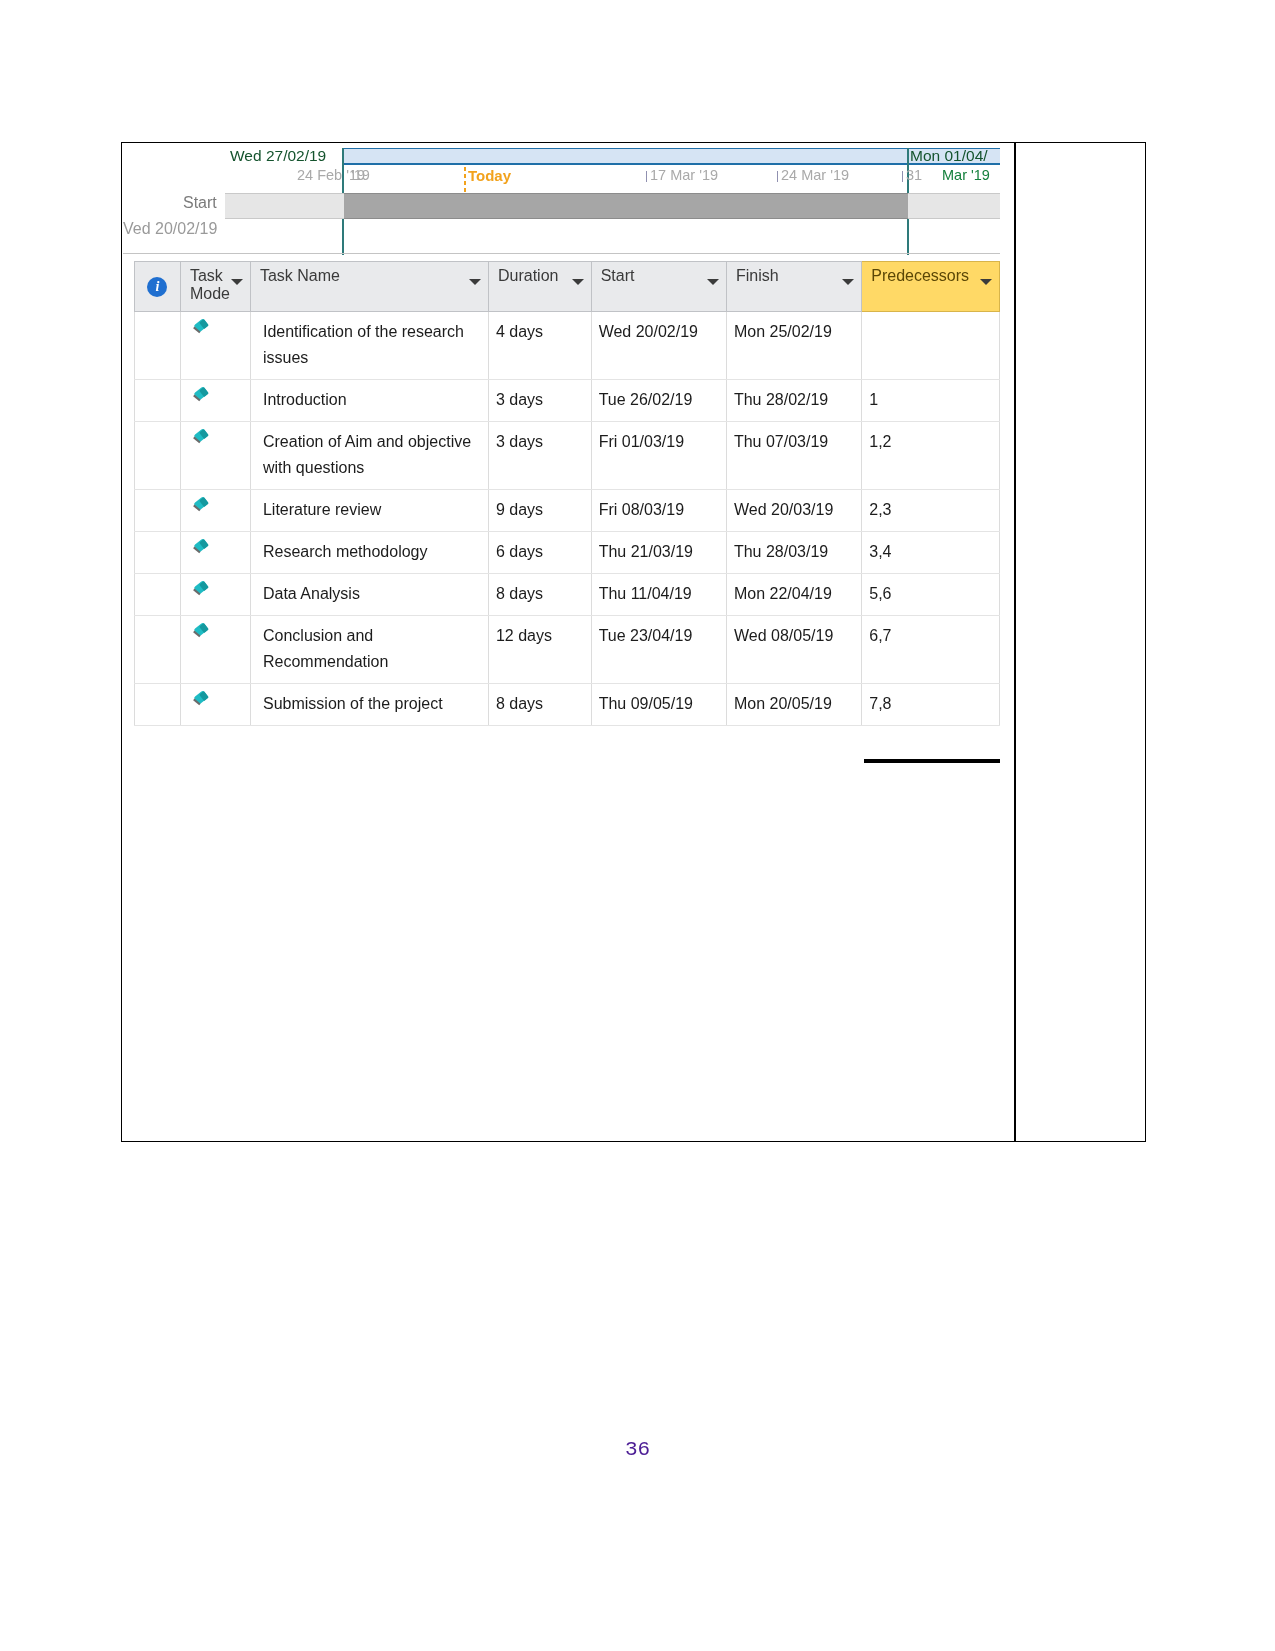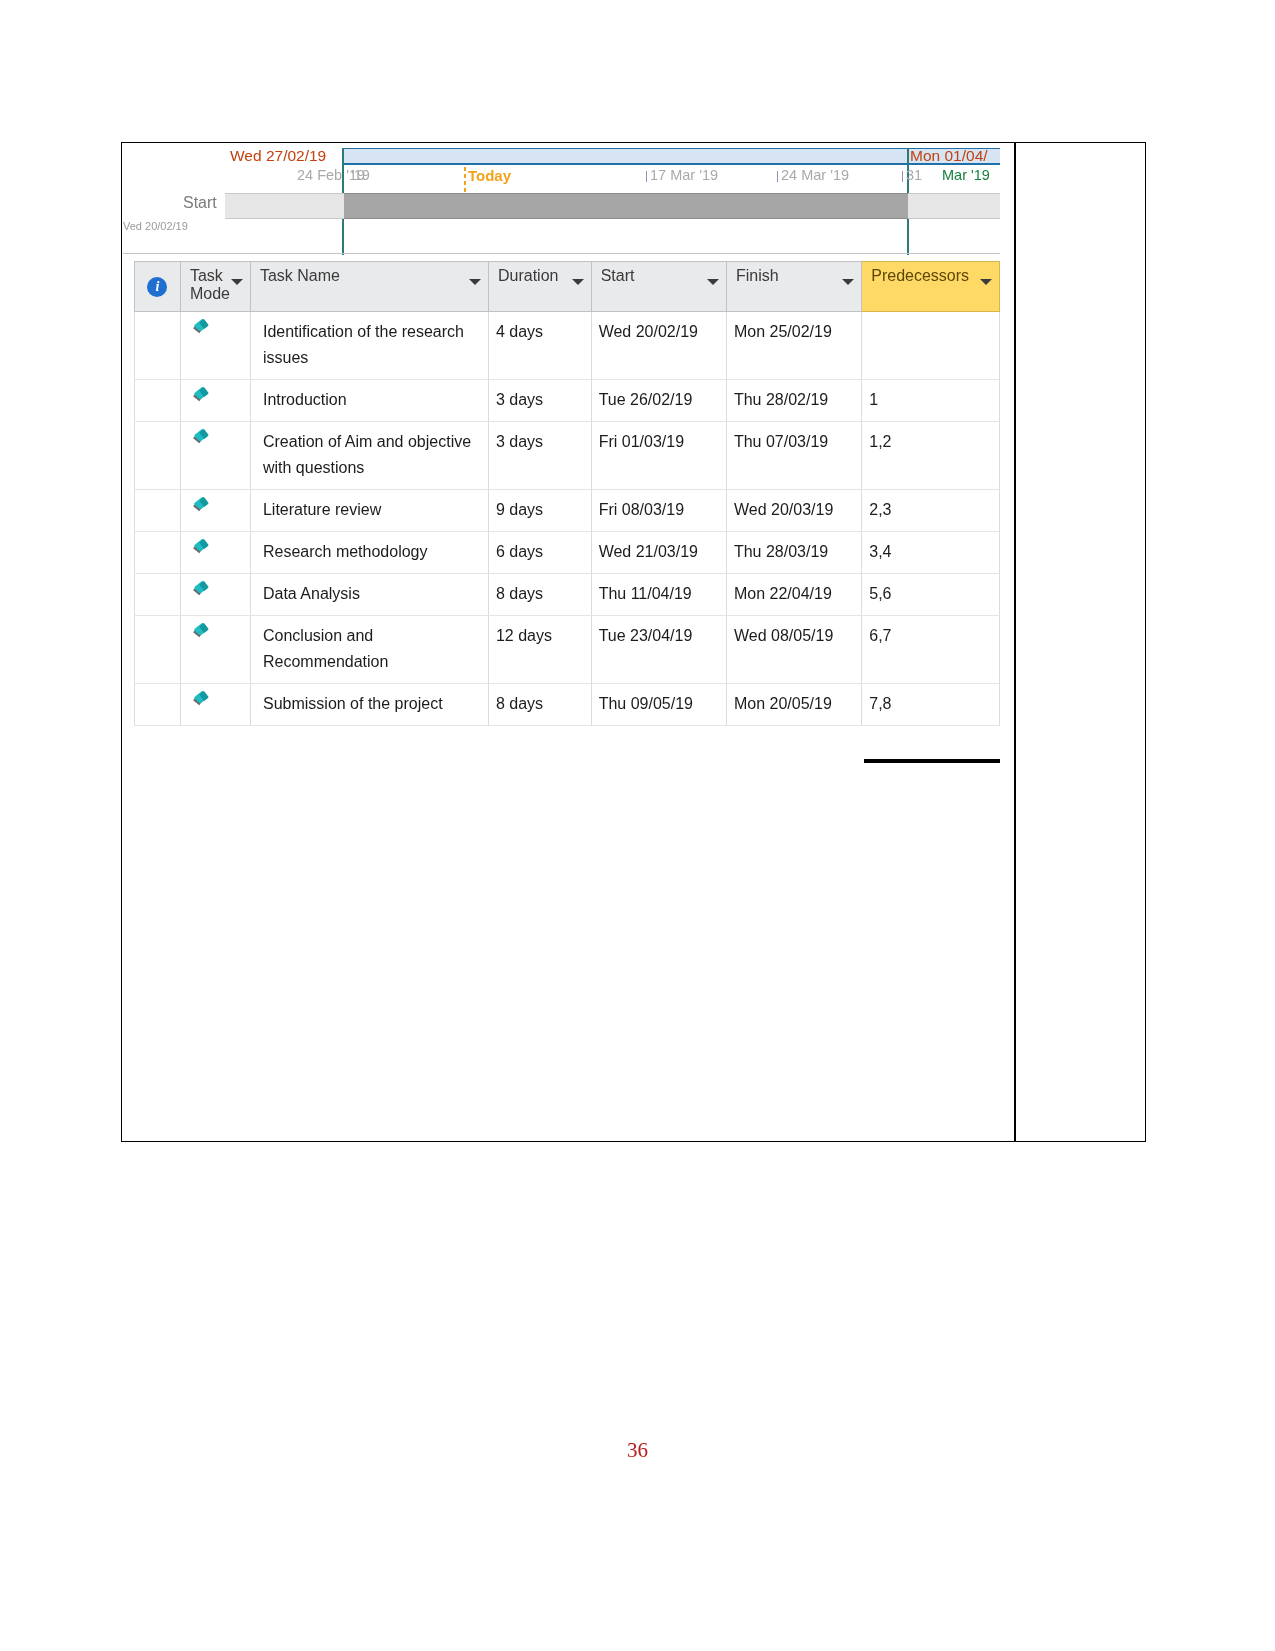--- a/index.html
+++ b/index.html
@@ -76,21 +76,21 @@
     position: absolute;
     left: 784px;
     top: 5px;
     bottom: 0;
     width: 1.5px;
     background: #2e7a7a;
   }
   .tl-label {
     position: absolute;
     font-size: 15.5px;
-    color: #c2410c;
+    color: #14532d;
     white-space: nowrap;
   }
   .tl-label-start { left: 107px; top: 4px; }
   .tl-label-end   { left: 787px; top: 4px; text-align: center; }
 
   .tl-ticks {
     position: absolute;
     left: 0;
     top: 24px;
     width: 877px;
@@ -162,21 +162,21 @@
     position: absolute;
     left: 60px;
     top: 51px;
     font-size: 16px;
     color: #7b7b7b;
   }
   .tl-text-date {
     position: absolute;
     left: 0px;
     top: 77px;
-    font-size: 11px;
+    font-size: 16px;
     color: #9a9a9a;
     white-space: nowrap;
   }
   .tl-bottom-rule {
     position: absolute;
     left: 0;
     top: 110px;
     width: 877px;
     height: 1px;
     background: #c4c4c4;
@@ -317,22 +317,22 @@
   }
 
   
   #page-number {
     position: absolute;
     left: 0;
     top: 1438px;
     width: 1275px;
     text-align: center;
     font-size: 21px;
-    color: #b91c1c;
-    font-family: Liberation Serif, serif;
+    color: #4c1d95;
+    font-family: Liberation Mono, monospace;
   }
 </style>
 </head>
 <body>
 
 <div id="page-frame">
   <div id="frame-split"></div>
 </div>
 
 <div id="project-shot">
@@ -443,21 +443,21 @@
           <td class="c-dur">9 days</td>
           <td class="c-start">Fri 08/03/19</td>
           <td class="c-fin">Wed 20/03/19</td>
           <td class="c-pred">2,3</td>
         </tr>
         <tr>
           <td class="c-info">&nbsp;</td>
           <td class="c-mode"><span class="pin"><span class="head"></span><span class="cap"></span><span class="needle"></span></span></td>
           <td class="c-name">Research methodology</td>
           <td class="c-dur">6 days</td>
-          <td class="c-start">Wed 21/03/19</td>
+          <td class="c-start">Thu 21/03/19</td>
           <td class="c-fin">Thu 28/03/19</td>
           <td class="c-pred">3,4</td>
         </tr>
         <tr>
           <td class="c-info">&nbsp;</td>
           <td class="c-mode"><span class="pin"><span class="head"></span><span class="cap"></span><span class="needle"></span></span></td>
           <td class="c-name">Data Analysis</td>
           <td class="c-dur">8 days</td>
           <td class="c-start">Thu 11/04/19</td>
           <td class="c-fin">Mon 22/04/19</td>

